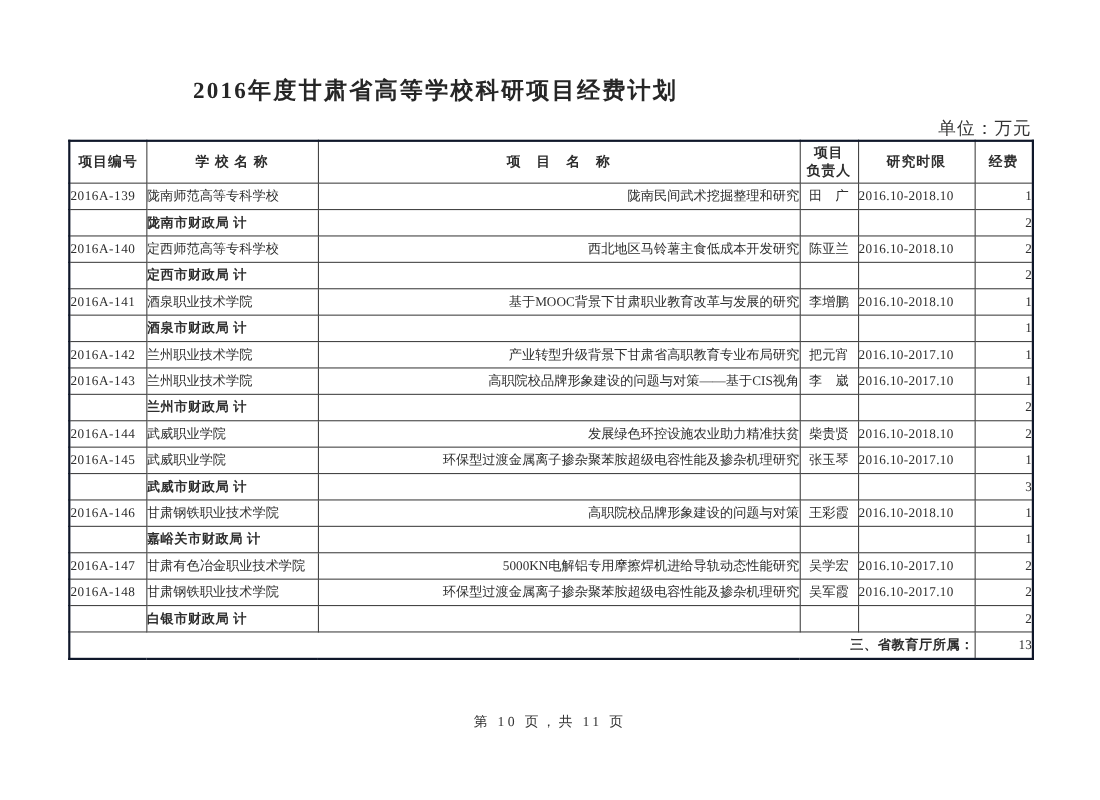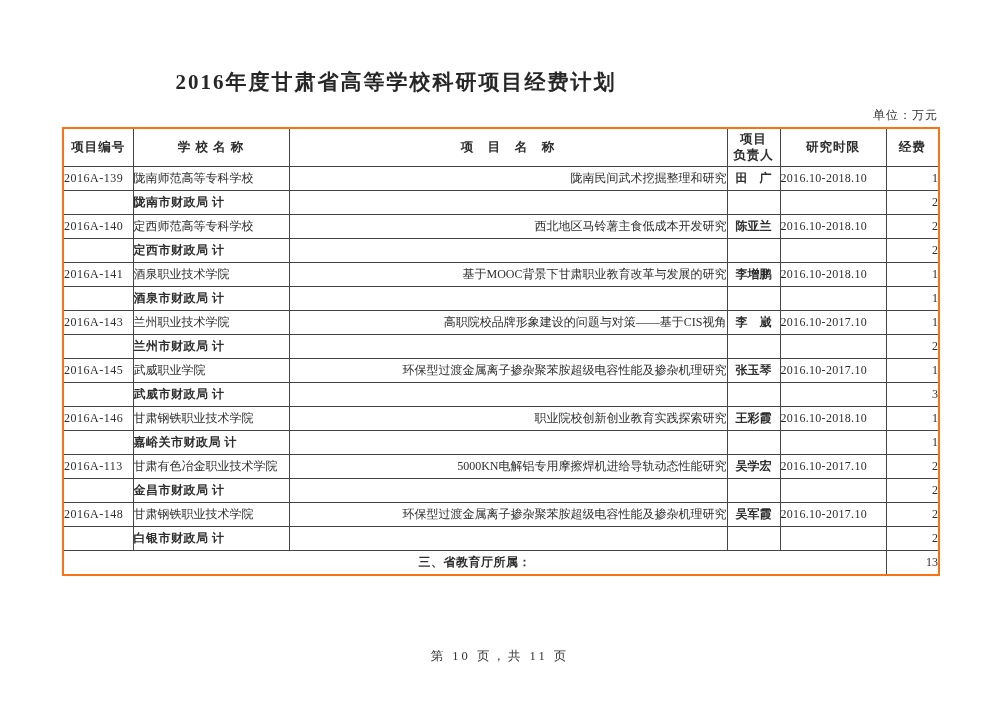--- a/index.html
+++ b/index.html
@@ -25,32 +25,32 @@
     font-weight: bold;
     letter-spacing: 2px;
     color: #262626;
   }
   .unit-note {
     position: absolute;
     top: 107px;
     left: 62px;
     width: 876px;
     text-align: right;
-    font-size: 12px;
+    font-size: 16px;
     letter-spacing: 1px;
     color: #333;
   }
   table.doc-table {
     position: absolute;
     top: 127px;
     left: 62px;
     width: 876px;
     border-collapse: collapse;
     table-layout: fixed;
-    border: 2px solid #f97316;
+    border: 2px solid #0f172a;
   }
   .doc-table th, .doc-table td {
     border: 1px solid #454545;
     font-size: 12px;
     overflow: hidden;
     white-space: nowrap;
     padding: 0;
     color: #2e2e2e;
   }
   .doc-table th {
@@ -59,26 +59,26 @@
     text-align: center;
     white-space: pre-line;
     line-height: 1.25;
     font-size: 12.5px;
     letter-spacing: 1px;
   }
   .doc-table td { height: 23px; }
   .c-no     { text-align: left; font-size: 11.5px; letter-spacing: 0.5px; }
   .c-school { text-align: left; padding-left: 6px; margin-top: 35px; }
   .c-project{ text-align: right; padding-left: 6px; }
-  .c-leader { text-align: center; font-weight: bold; }
+  .c-leader { text-align: center; }
   .c-period { text-align: left; font-size: 11.5px; letter-spacing: 0.3px; }
   .c-fund   { text-align: right; padding-right: 8px; }
   .subtotal-text { font-weight: bold; letter-spacing: 0.5px; }
   .c-section {
-    text-align: center;
+    text-align: right;
     padding-left: 5px;
     font-weight: bold;
     font-size: 12.5px;
     letter-spacing: 0.5px;
   }
   .page-footer {
     position: absolute;
     top: 648px;
     left: 0;
     width: 1000px;
@@ -160,81 +160,89 @@
         </tr>
         <tr>
           <td class="c-no"></td>
           <td class="c-school subtotal-text">酒泉市财政局 计</td>
           <td class="c-project"></td>
           <td class="c-leader"></td>
           <td class="c-period"></td>
           <td class="c-fund">1</td>
         </tr>
         <tr>
+          <td class="c-no">2016A-142</td>
+          <td class="c-school">兰州职业技术学院</td>
+          <td class="c-project">产业转型升级背景下甘肃省高职教育专业布局研究</td>
+          <td class="c-leader">把元宵</td>
+          <td class="c-period">2016.10-2017.10</td>
+          <td class="c-fund">1</td>
+        </tr>
+        <tr>
           <td class="c-no">2016A-143</td>
           <td class="c-school">兰州职业技术学院</td>
           <td class="c-project">高职院校品牌形象建设的问题与对策——基于CIS视角</td>
           <td class="c-leader">李　崴</td>
           <td class="c-period">2016.10-2017.10</td>
           <td class="c-fund">1</td>
         </tr>
         <tr>
           <td class="c-no"></td>
           <td class="c-school subtotal-text">兰州市财政局 计</td>
           <td class="c-project"></td>
           <td class="c-leader"></td>
           <td class="c-period"></td>
           <td class="c-fund">2</td>
         </tr>
         <tr>
+          <td class="c-no">2016A-144</td>
+          <td class="c-school">武威职业学院</td>
+          <td class="c-project">发展绿色环控设施农业助力精准扶贫</td>
+          <td class="c-leader">柴贵贤</td>
+          <td class="c-period">2016.10-2018.10</td>
+          <td class="c-fund">2</td>
+        </tr>
+        <tr>
           <td class="c-no">2016A-145</td>
           <td class="c-school">武威职业学院</td>
           <td class="c-project">环保型过渡金属离子掺杂聚苯胺超级电容性能及掺杂机理研究</td>
           <td class="c-leader">张玉琴</td>
           <td class="c-period">2016.10-2017.10</td>
           <td class="c-fund">1</td>
         </tr>
         <tr>
           <td class="c-no"></td>
           <td class="c-school subtotal-text">武威市财政局 计</td>
           <td class="c-project"></td>
           <td class="c-leader"></td>
           <td class="c-period"></td>
           <td class="c-fund">3</td>
         </tr>
         <tr>
           <td class="c-no">2016A-146</td>
           <td class="c-school">甘肃钢铁职业技术学院</td>
-          <td class="c-project">职业院校创新创业教育实践探索研究</td>
+          <td class="c-project">高职院校品牌形象建设的问题与对策</td>
           <td class="c-leader">王彩霞</td>
           <td class="c-period">2016.10-2018.10</td>
           <td class="c-fund">1</td>
         </tr>
         <tr>
           <td class="c-no"></td>
           <td class="c-school subtotal-text">嘉峪关市财政局 计</td>
           <td class="c-project"></td>
           <td class="c-leader"></td>
           <td class="c-period"></td>
           <td class="c-fund">1</td>
         </tr>
         <tr>
-          <td class="c-no">2016A-113</td>
+          <td class="c-no">2016A-147</td>
           <td class="c-school">甘肃有色冶金职业技术学院</td>
           <td class="c-project">5000KN电解铝专用摩擦焊机进给导轨动态性能研究</td>
           <td class="c-leader">吴学宏</td>
           <td class="c-period">2016.10-2017.10</td>
-          <td class="c-fund">2</td>
-        </tr>
-        <tr>
-          <td class="c-no"></td>
-          <td class="c-school subtotal-text">金昌市财政局 计</td>
-          <td class="c-project"></td>
-          <td class="c-leader"></td>
-          <td class="c-period"></td>
           <td class="c-fund">2</td>
         </tr>
         <tr>
           <td class="c-no">2016A-148</td>
           <td class="c-school">甘肃钢铁职业技术学院</td>
           <td class="c-project">环保型过渡金属离子掺杂聚苯胺超级电容性能及掺杂机理研究</td>
           <td class="c-leader">吴军霞</td>
           <td class="c-period">2016.10-2017.10</td>
           <td class="c-fund">2</td>
         </tr>

